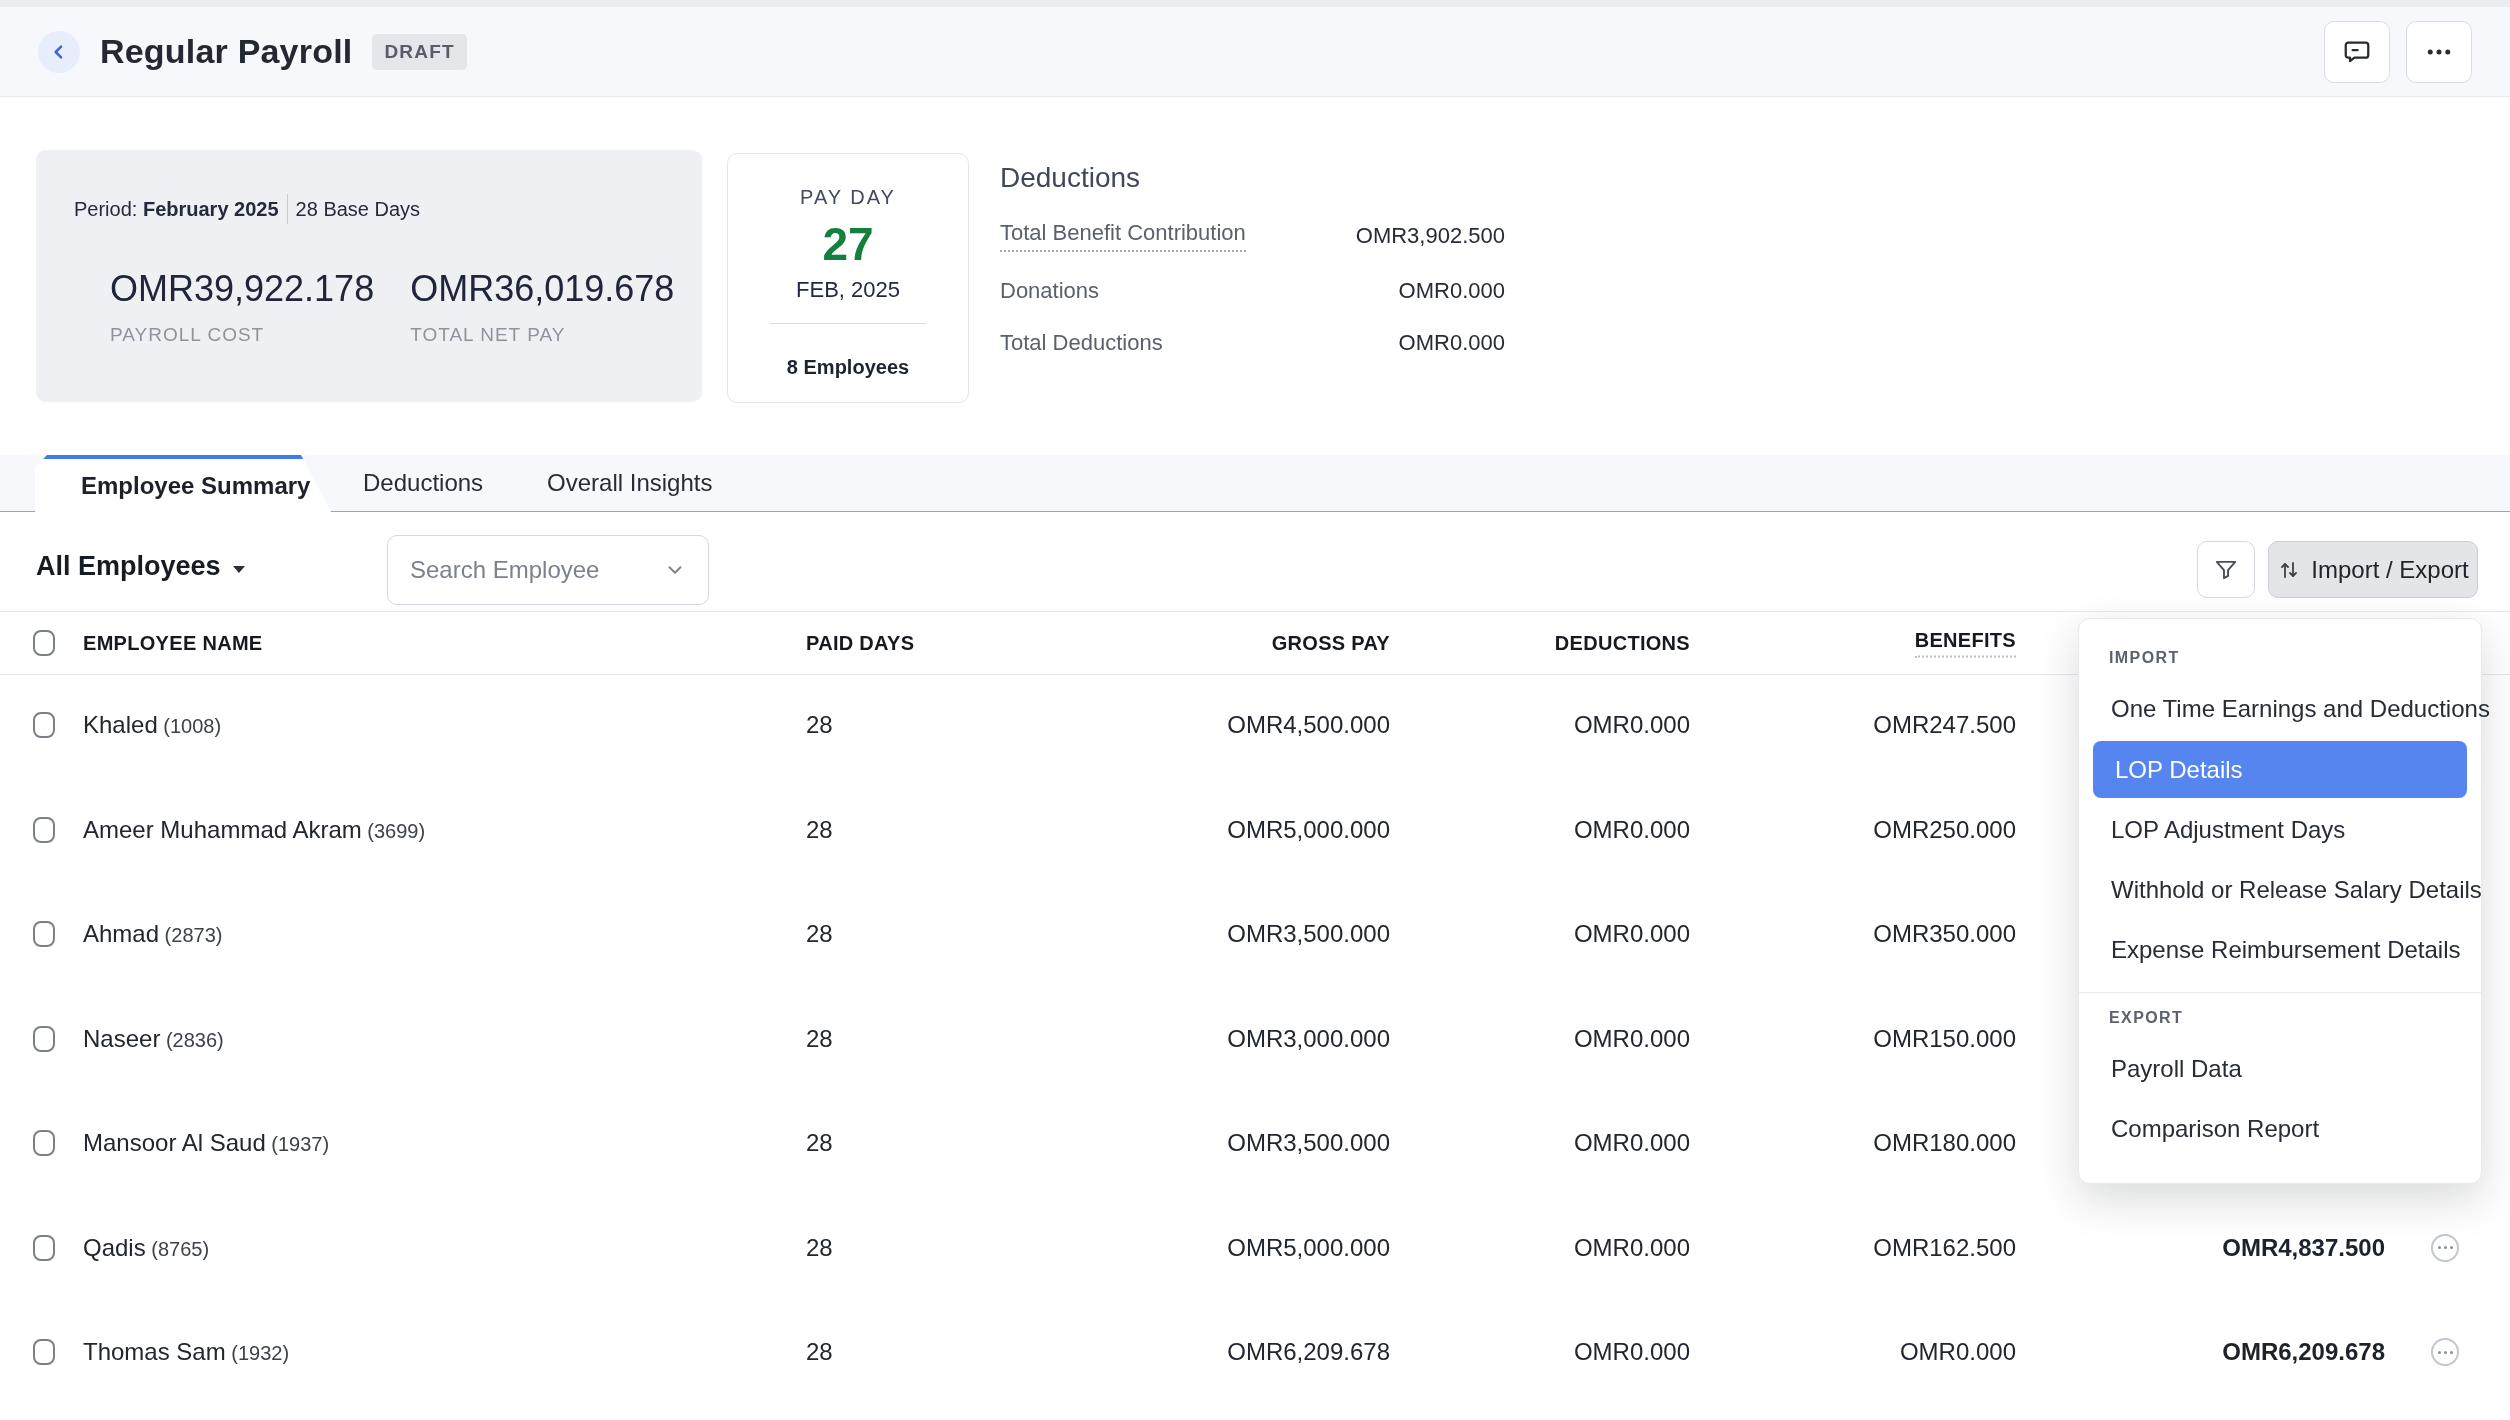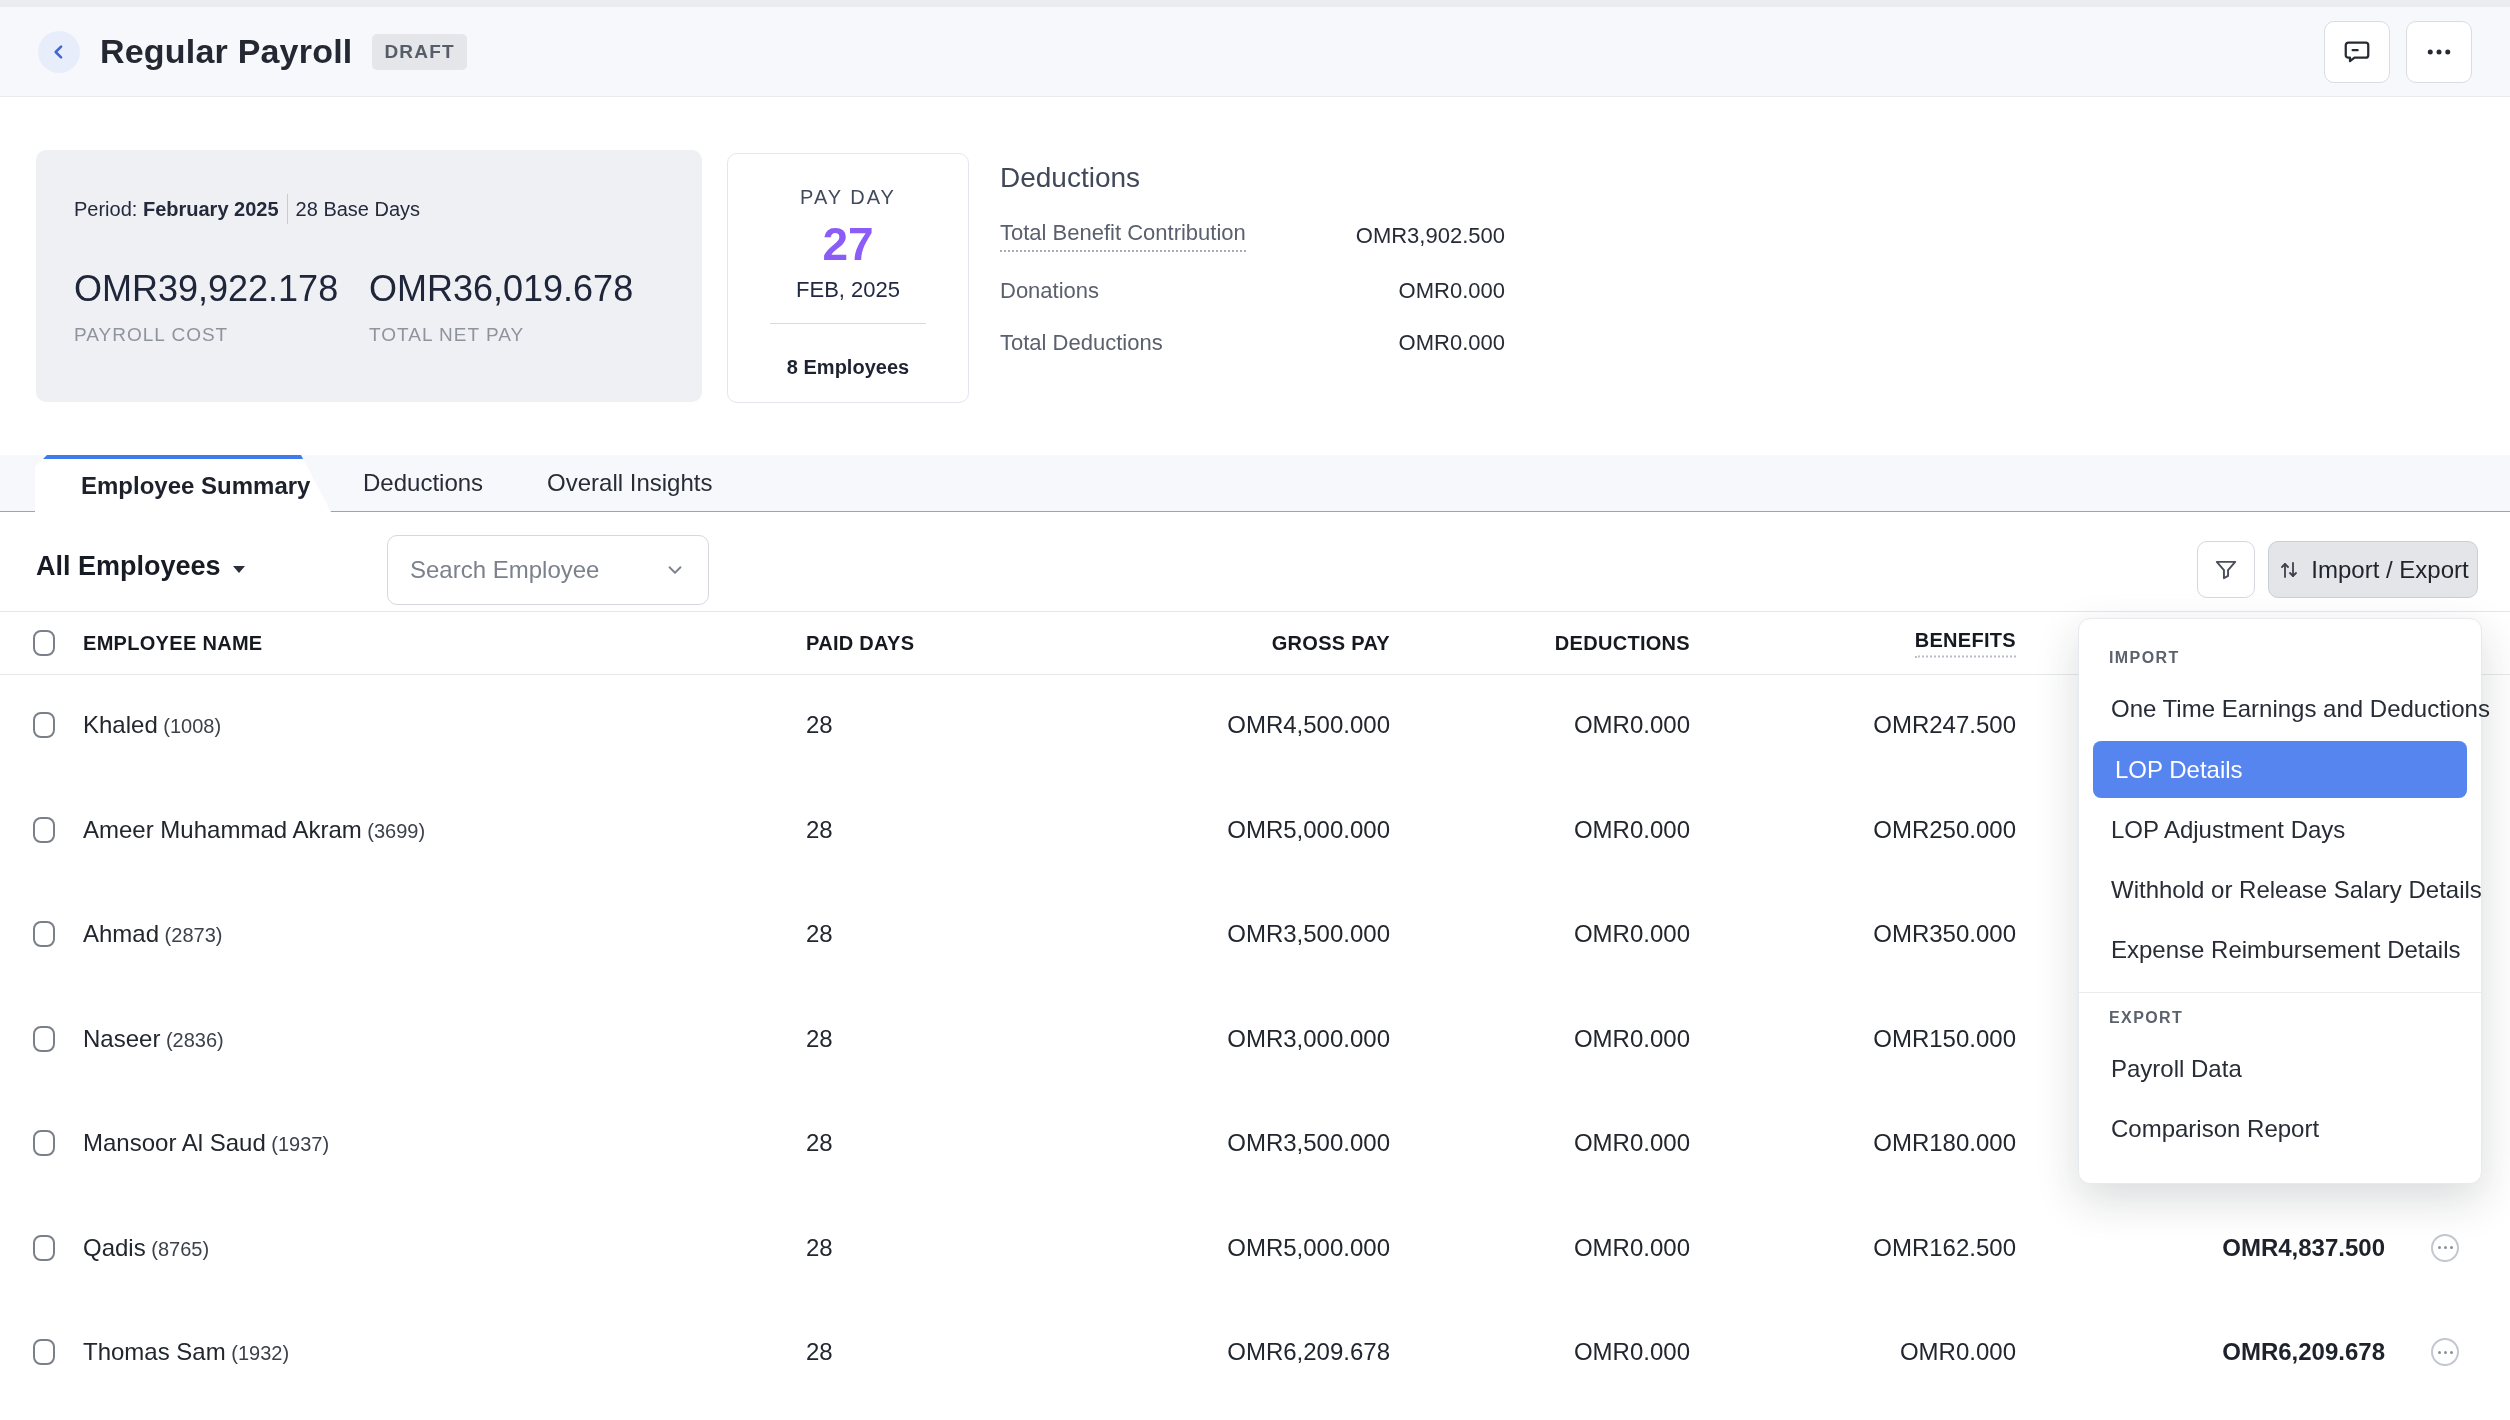--- a/index.html
+++ b/index.html
@@ -18,27 +18,27 @@
   .icon-btn{width:66px;height:62px;background:#fff;border:1px solid #d9dce2;border-radius:10px;display:flex;align-items:center;justify-content:center;cursor:pointer;}
   .submit-btn{height:62px;padding:0 36px;background:var(--accent);color:#fff;font-size:27px;border:none;border-radius:10px;font-weight:500;cursor:pointer;}
 
   
   .summary{position:absolute;top:150px;left:36px;right:36px;height:256px;}
   .period-card{position:absolute;left:0;top:0;width:666px;height:252px;background:#eef0f4;border-radius:10px;padding:44px 38px;box-sizing:border-box;}
   .p-row{display:flex;align-items:center;gap:8px;font-size:20px;color:#242a3b;}
   .p-row b{font-weight:600;}
   .p-sep{width:1px;height:30px;background:#c7cbd3;}
   .metrics{display:flex;margin-top:44px;}
-  .metric{width:323px;}
+  .metric{width:323px;margin-left:36px;}
   .m-value{font-size:36px;font-weight:500;color:#20263a;}
   .m-label{margin-top:14px;font-size:19px;color:#8e939d;letter-spacing:1px;}
 
   .payday-card{position:absolute;left:691px;top:3px;width:242px;height:250px;background:#fff;border:1px solid #e3e6ec;border-radius:10px;text-align:center;box-sizing:border-box;padding-top:32px;}
   .pd-title{font-size:20px;letter-spacing:2px;color:#424a5e;font-weight:500;}
-  .pd-day{font-size:46px;font-weight:600;color:#8b5cf6;margin-top:8px;}
+  .pd-day{font-size:46px;font-weight:600;color:#15803d;margin-top:8px;}
   .pd-date{font-size:22px;color:#222942;margin-top:6px;}
   .pd-div{width:156px;margin:20px auto 0;border-top:1px solid #d8dbe1;}
   .pd-emp{font-size:20px;font-weight:700;color:#1d2330;margin-top:32px;}
 
   .ded-panel{position:absolute;left:964px;top:12px;width:505px;}
   .ded-title{font-size:28px;color:#41485a;font-weight:500;}
   .ded-row{display:flex;justify-content:space-between;align-items:center;margin-top:26px;}
   .ded-label{font-size:22px;color:#5a606d;}
   .ded-label.u{border-bottom:2px dotted #a6abb5;padding-bottom:4px;}
   .ded-value{font-size:22px;color:#262b36;}

